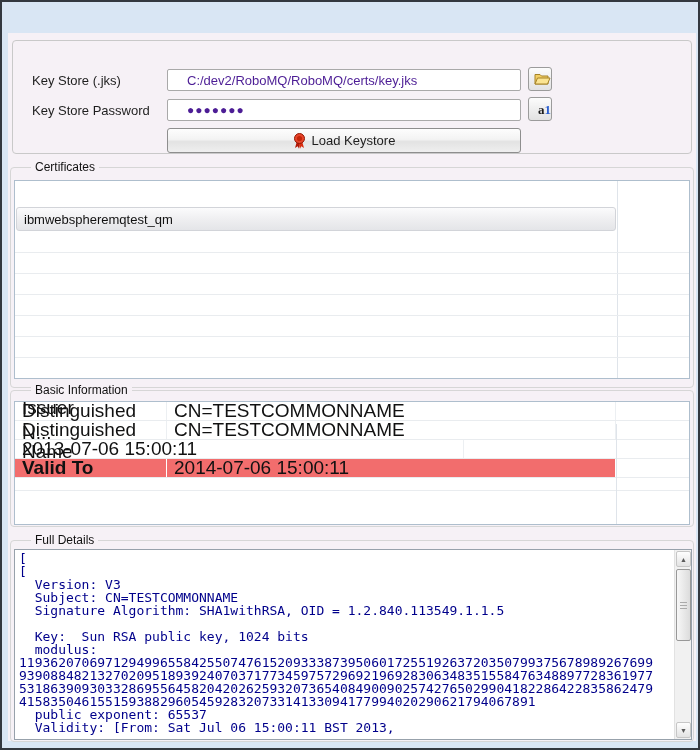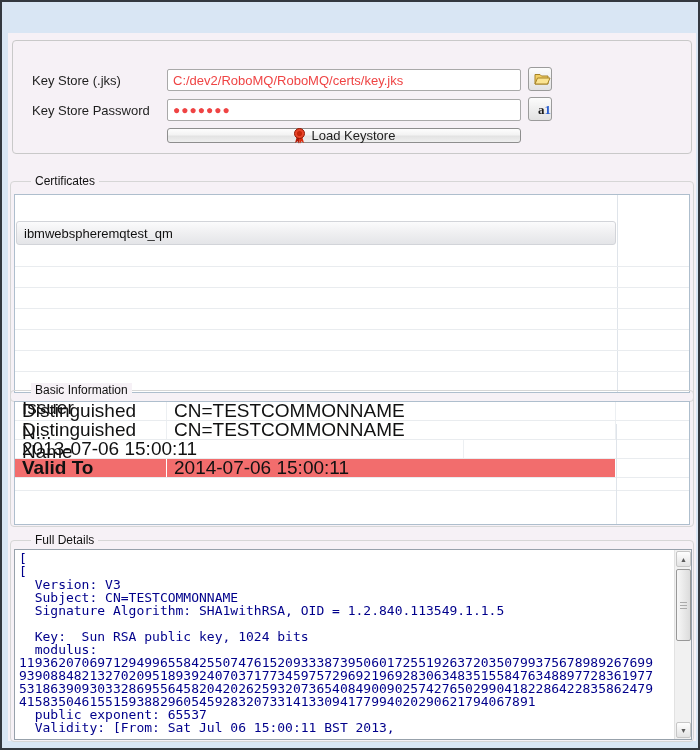--- a/index.html
+++ b/index.html
@@ -45,45 +45,45 @@
   }
   
   .form-panel{
     position:absolute;left:4px;top:7px;width:680px;height:114px;
     border:1px solid #c9c9c9;border-radius:4px;background:#f6f1f6;
   }
   .field-label{position:absolute;left:19px;font-size:13px;color:#1e1e1e;}
   .text-field{
     position:absolute;left:154px;width:354px;height:22px;
     border:1px solid #a9a9a9;border-radius:2px;background:#fff;
-    font-family:"Liberation Sans",sans-serif;font-size:13px;color:#ef4444;padding:0 5px;outline:none;
+    font-family:"Liberation Sans",sans-serif;font-size:13px;color:#4c1d95;padding:0 19px;outline:none;
   }
   .pw{letter-spacing:1px;font-size:12px;}
   .icon-btn{
     position:absolute;left:515px;width:24px;height:24px;
     border:1px solid #9b9b9b;border-radius:3px;
     background:linear-gradient(180deg,#fcfcfc,#ececec 60%,#e2e2e2);
     display:flex;align-items:center;justify-content:flex-end;cursor:pointer;
   }
   .a1{font-size:13px;font-weight:bold;color:#1a1a1a;font-family:"Liberation Serif",serif;line-height:1;}
   .a1 b{color:#2b5fd0;}
   .load-btn{
-    position:absolute;left:154px;top:87px;width:354px;height:15px;
+    position:absolute;left:154px;top:87px;width:354px;height:25px;
     border:1px solid #8e8e8e;border-radius:3px;
     background:linear-gradient(180deg,#fdfdfd,#f3f3f3 45%,#e3e3e3 55%,#efefef);
     display:flex;align-items:center;justify-content:center;gap:6px;
     font-size:13px;color:#1e1e1e;cursor:pointer;
   }
   
   .group{position:absolute;left:2px;width:684px;border:1px solid #d6d6d6;border-radius:4px;}
   .group-label{
     position:absolute;top:-8px;left:20px;background:#f6f1f6;padding:0 4px;
     font-size:12px;color:#111;
   }
-  .grp-certs{top:148px;height:221px;}
+  .grp-certs{top:134px;height:221px;}
   .grp-basic{top:357px;height:137px;}
   .grp-full{top:507px;height:202px;}
   
   .table{
     position:absolute;background:#fff;border:1px solid #aebecd;overflow:hidden;
   }
   .tbl-certs{left:3px;top:12px;width:676px;height:199px;}
   .tbl-basic{left:3px;top:10px;width:676px;height:124px;}
   .thead{border-bottom:1px solid #c5cdd6;display:flex;align-items:center;font-size:13px;color:#222;}
   .tbl-certs .thead{height:25px;}

